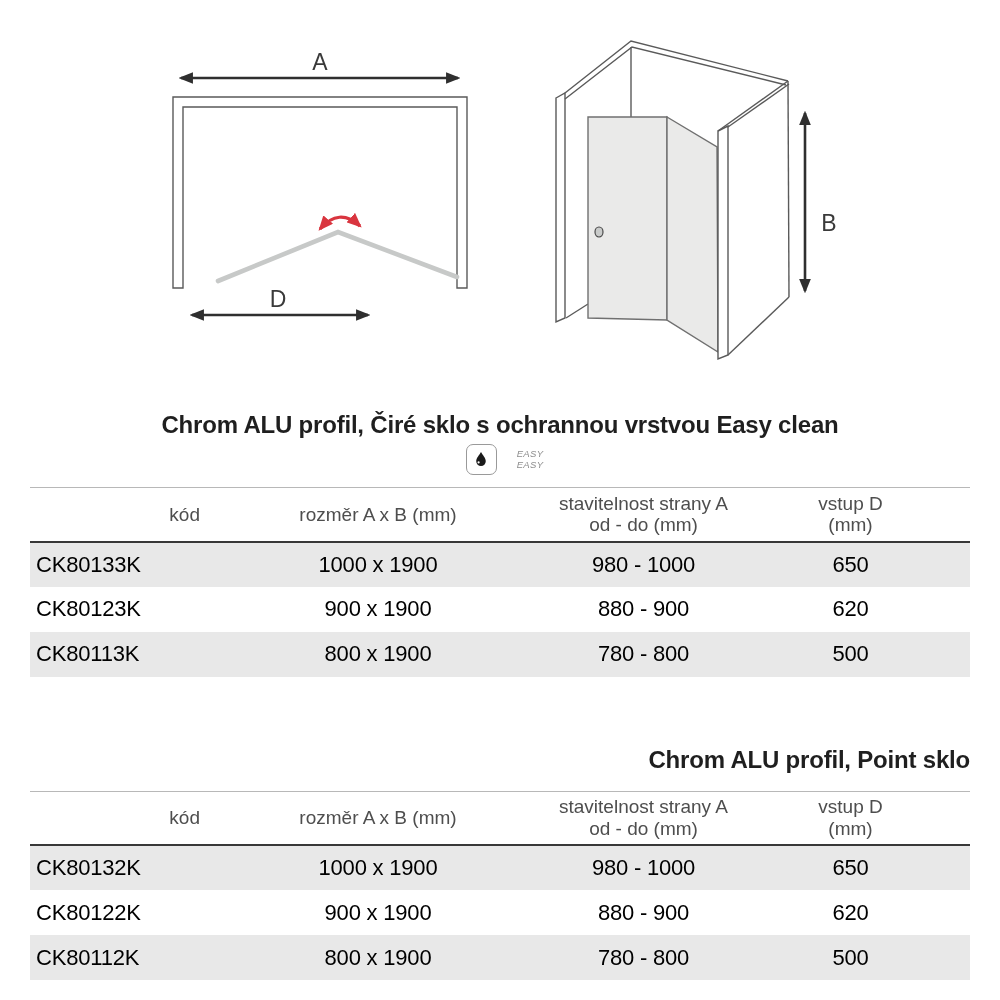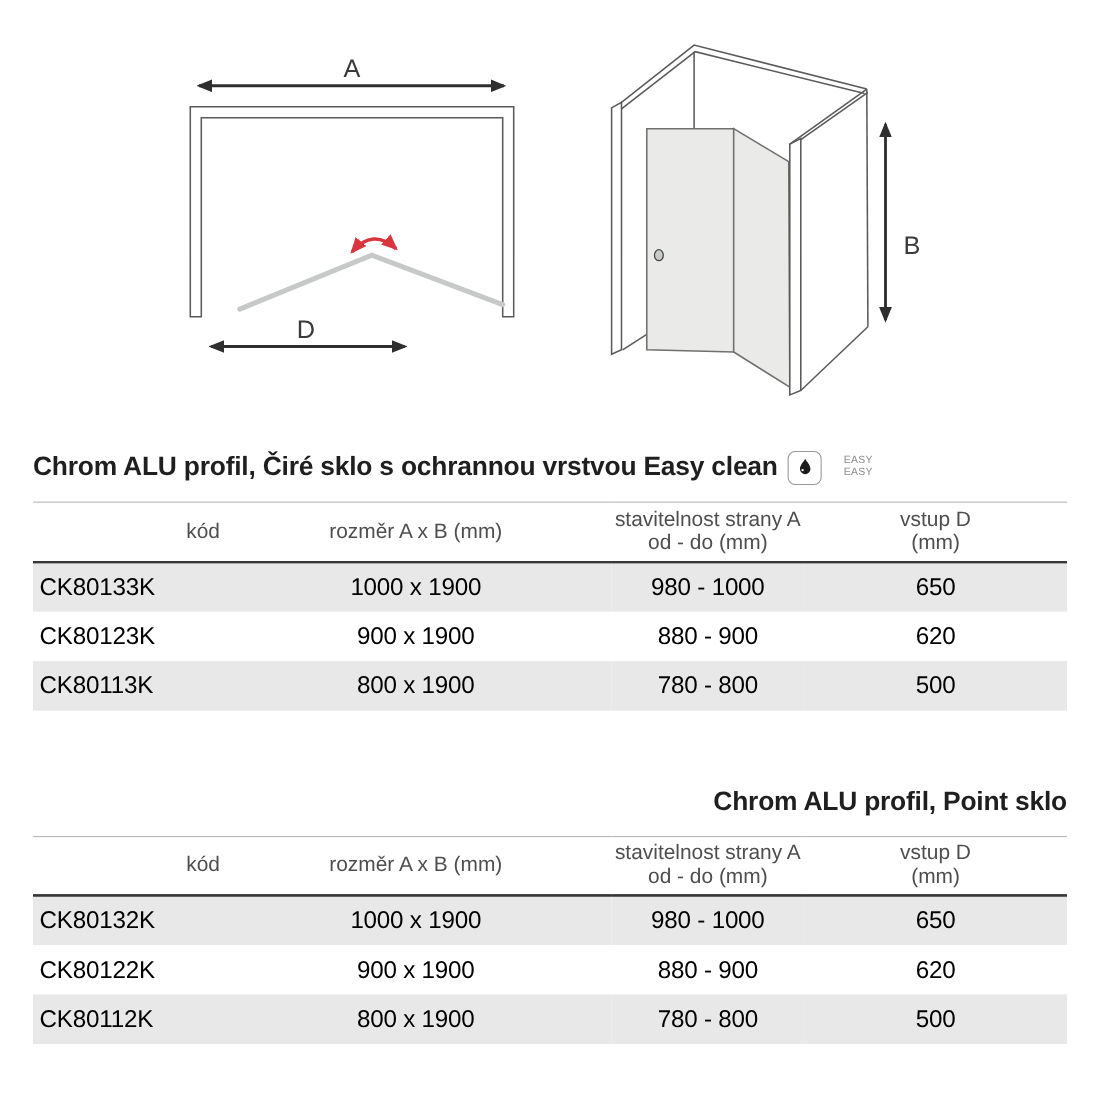--- a/index.html
+++ b/index.html
@@ -13,34 +13,34 @@
   .diagrams { display: block; width: 1000px; height: 392px; }
 
   .section { margin: 0 30px; }
   .section-title {
     display: flex; align-items: center;
     margin: 0; padding: 0;
     font-size: 24px; font-weight: bold; color: #1f1f1f;
     letter-spacing: -0.2px; line-height: 38px;
     font-family: "Liberation Sans", sans-serif;
   }
-  .title-1 { margin-top: 14px; }
+  .title-1 { margin-top: 14px; flex-direction: column; }
   .title-2 { margin-top: 64px; justify-content: flex-end; }
 
   .ec-badge { display: inline-flex; align-items: center; margin-left: 9px; }
   .ec-box {
     width: 31px; height: 31px; flex: 0 0 31px;
     border: 1.5px solid #9a9a9a; border-radius: 7px;
     display: flex; align-items: center; justify-content: center;
     background: #fff;
   }
   .ec-text {
     margin-left: 20px;
     font-size: 9.5px; font-weight: 400; color: #8c8c8c;
-    line-height: 1.12; letter-spacing: 0.3px; text-align: right;
+    line-height: 1.12; letter-spacing: 0.3px; text-align: right; font-style: italic;
   }
 
   table.spec {
     width: 940px; border-collapse: collapse; table-layout: fixed;
     margin-top: 12px;
   }
   .table-2 { margin-top: 8px; }
   table.spec thead tr {
     border-top: 1px solid #b8b8b8;
     border-bottom: 2px solid #383838;

